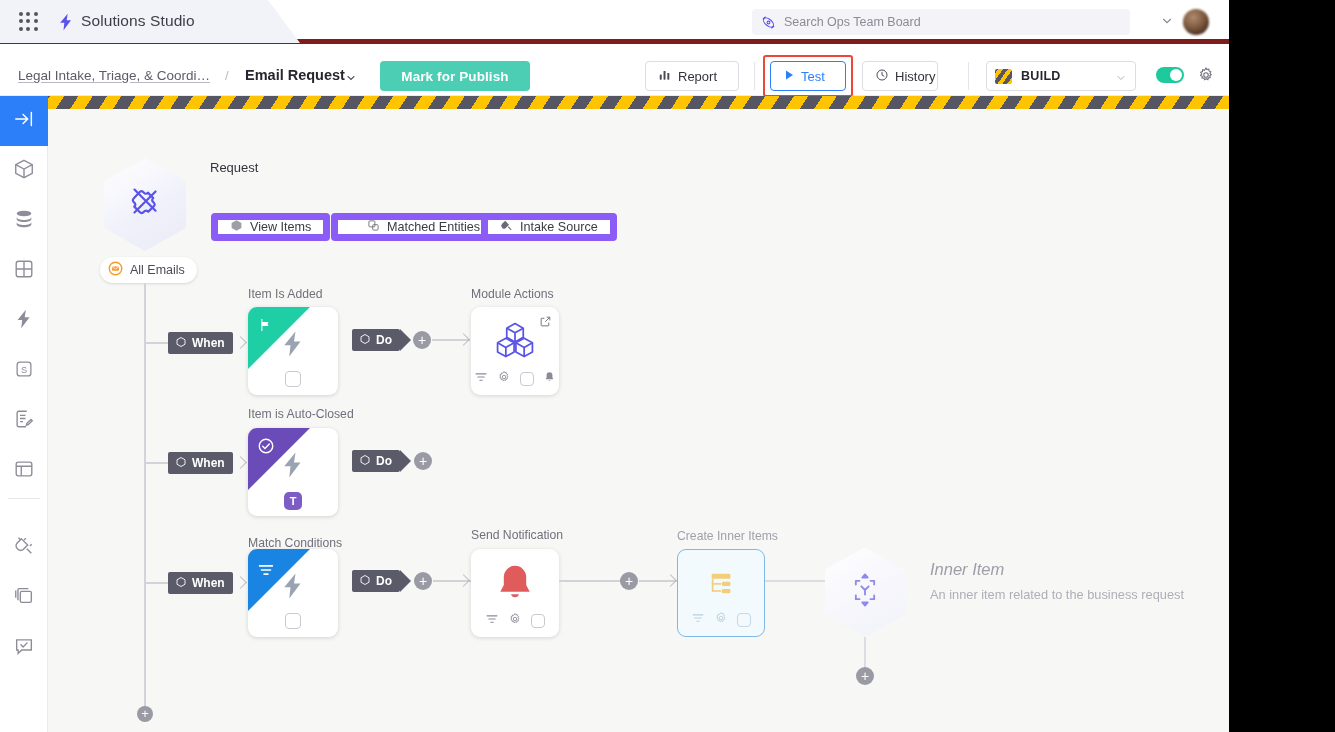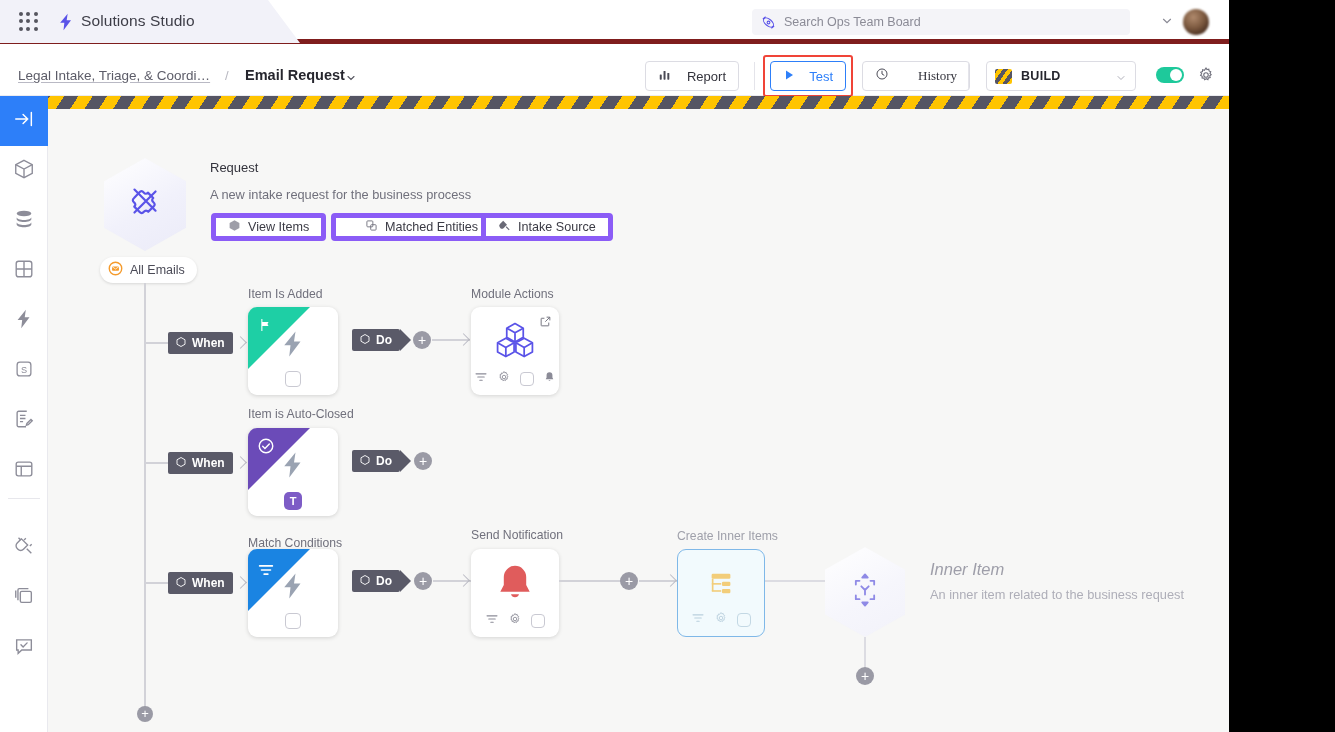--- a/index.html
+++ b/index.html
@@ -78,26 +78,26 @@
   .btn-publish {
     position: absolute; left: 380px; top: 61px; width: 150px; height: 30px;
     background: #4bceb4; border-radius: 4px; color: #fff;
     font-size: 13.5px; font-weight: bold; border: none; cursor: pointer;
     letter-spacing: .1px;
   }
 
   .tbtn {
     position: absolute; height: 30px; top: 61px;
     border: 1px solid #dcdce3; background: #fff; border-radius: 4px;
-    display: flex; align-items: center; justify-content: space-between; gap: 6px;
+    display: flex; align-items: center; justify-content: flex-start; gap: 6px;
     font-size: 13px; color: #33333c; cursor: pointer; padding: 0 12px;
   }
   #btn-report { left: 645px; width: 94px; }
   #btn-test   { left: 770px; width: 76px; border-color: #2d7ff9; color: #2d7ff9; }
-  #btn-history{ left: 862px; width: 108px; font-family: Liberation Serif, serif; }
+  #btn-history{ left: 862px; width: 76px; }
   .test-ring {
     position: absolute; left: 763px; top: 55px; width: 90px; height: 42px;
     border: 2.5px solid #f04438; border-radius: 3px; pointer-events: none;
   }
   .tb-divider { position: absolute; top: 62px; width: 1px; height: 28px; background: #e4e4ea; }
   #div-a { left: 754px; }
   #div-b { left: 968px; }
 
   .envsel {
     position: absolute; left: 986px; top: 61px; width: 150px; height: 30px;
@@ -155,21 +155,21 @@
     position: absolute; left: 100px; top: 257px; height: 26px;
     background: #fff; border-radius: 13px; display: flex; align-items: center;
     padding: 0 12px 0 8px; box-shadow: 0 1px 3px rgba(0,0,0,.13); cursor: pointer;
   }
   .chip-allemails .lbl { font-size: 12.5px; color: #4b4b57; margin-left: 7px; }
 
   .ent-title { position: absolute; left: 210px; top: 160px; font-size: 13px; color: #33333c; }
   .ent-sub  { position: absolute; left: 210px; top: 187px; font-size: 12.8px; color: #70707c; }
   .ent-btn {
     position: absolute; top: 213px; height: 28px;
-    border: 5px solid #8b5cf6; background: #fff; border-radius: 4px;
+    border: 7px solid #8b5cf6; background: #fff; border-radius: 4px;
     display: flex; align-items: center; gap: 7px; padding: 0 12px;
     font-size: 12.6px; color: #3b3b45; cursor: pointer;
   }
   #eb1 { left: 211px; }
   #eb2 { left: 331px; padding-left: 29px; }
   #eb3 { left: 481px; }
 
   
   .trunk { position: absolute; left: 144px; top: 283px; width: 1.5px; height: 425px; background: #d2d2d8; }
   .branch { position: absolute; left: 144px; width: 24px; height: 1.5px; background: #d2d2d8; }
@@ -279,20 +279,21 @@
 
   <div class="crumb-link">Legal Intake, Triage, &amp; Coordi…</div>
   <div class="crumb-sep">/</div>
   <div class="crumb-cur">Email Request</div>
   <div class="crumb-caret">
     <svg viewBox="0 0 24 24" width="12" height="12" fill="none" stroke="#55555f" stroke-width="2.2">
         <path d="M6 9 L12 15 L18 9" stroke-linecap="round"></path>
       </svg>
   </div>
 
+  <button class="btn-publish">Mark for Publish</button>
 
   <div class="tb-divider" id="div-a"></div>
 
   <div class="tbtn" id="btn-report">
     <span>
       <svg viewBox="0 0 24 24" width="14" height="14" fill="#4a4a55">
           <rect x="3" y="11" width="3.4" height="9" rx="1"></rect>
           <rect x="9.5" y="5" width="3.4" height="15" rx="1"></rect>
           <rect x="16" y="8.5" width="3.4" height="11.5" rx="1"></rect>
         </svg>
@@ -459,21 +460,20 @@
       <svg viewBox="0 0 24 24" width="15" height="15">
           <circle cx="12" cy="12" r="10" fill="none" stroke="#f59b2c" stroke-width="2.2"></circle>
           <rect x="6.5" y="8.6" width="11" height="7" rx="1.2" fill="#f59b2c"></rect>
           <path d="M6.8 9.2 L12 12.8 L17.2 9.2" stroke="#fff" stroke-width="1.2" fill="none"></path>
         </svg>
     </span>
     <span class="lbl">All Emails</span>
   </div>
 
   <div class="ent-title">Request</div>
-  <div class="ent-sub">A new intake request for the business process</div>
 
   <div class="ent-btn" id="eb1">
     <span>
       <svg viewBox="0 0 24 24" width="13" height="13" fill="#8d8d99">
           <path d="M12 2.4 21 7.2v9.6L12 21.6 3 16.8V7.2z" opacity=".85"></path>
         </svg>
     </span>
     <span>View Items</span>
   </div>
   <div class="ent-btn" id="eb2">

